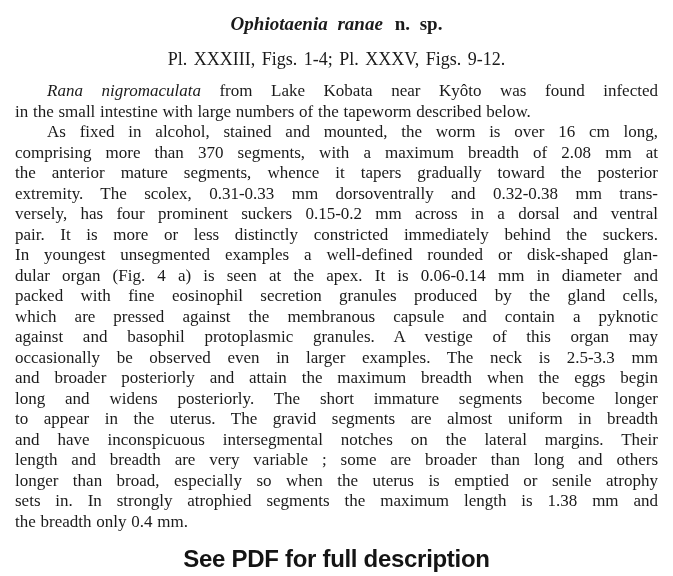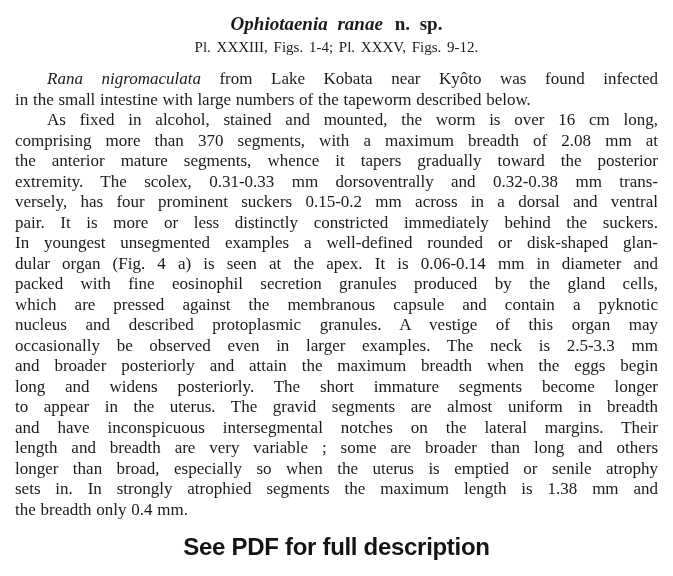--- a/index.html
+++ b/index.html
@@ -20,23 +20,23 @@
     margin: 2px 0 0 0;
     text-align: center;
     font-size: 19px;
     line-height: 24px;
     font-weight: 600;
     word-spacing: 5px;
   }
   .title .species { font-style: italic; margin-top: 20px; }
   .title .desig { font-style: normal; margin-left: 2px; }
   .subtitle {
-    margin-top: 2px;
+    margin-top: 14px;
     text-align: center;
-    font-size: 15px;
+    font-size: 18px;
     line-height: 18px;
     word-spacing: 2px;
   }
   .body {
     margin-top: 13px;
     font-size: 17px;
     line-height: 20.5px;
     word-spacing: 0.5px;
   }
   .line {
@@ -73,21 +73,21 @@
         <div class="line pfirst">As fixed in alcohol, stained and mounted, the worm is over 16 cm long,</div>
         <div class="line">comprising more than 370 segments, with a maximum breadth of 2.08 mm at</div>
         <div class="line">the anterior mature segments, whence it tapers gradually toward the posterior</div>
         <div class="line">extremity. The scolex, 0.31-0.33 mm dorsoventrally and 0.32-0.38 mm trans-</div>
         <div class="line">versely, has four prominent suckers 0.15-0.2 mm across in a dorsal and ventral</div>
         <div class="line">pair. It is more or less distinctly constricted immediately behind the suckers.</div>
         <div class="line">In youngest unsegmented examples a well-defined rounded or disk-shaped glan-</div>
         <div class="line">dular organ (Fig. 4 a) is seen at the apex. It is 0.06-0.14 mm in diameter and</div>
         <div class="line">packed with fine eosinophil secretion granules produced by the gland cells,</div>
         <div class="line">which are pressed against the membranous capsule and contain a pyknotic</div>
-        <div class="line">nucleus and described protoplasmic granules. A vestige of this organ may</div>
+        <div class="line">against and basophil protoplasmic granules. A vestige of this organ may</div>
         <div class="line">occasionally be observed even in larger examples. The neck is 2.5-3.3 mm</div>
         <div class="line">and broader posteriorly and attain the maximum breadth when the eggs begin</div>
         <div class="line">long and widens posteriorly. The short immature segments become longer</div>
         <div class="line">to appear in the uterus. The gravid segments are almost uniform in breadth</div>
         <div class="line">and have inconspicuous intersegmental notches on the lateral margins. Their</div>
         <div class="line">length and breadth are very variable ; some are broader than long and others</div>
         <div class="line">longer than broad, especially so when the uterus is emptied or senile atrophy</div>
         <div class="line">sets in. In strongly atrophied segments the maximum length is 1.38 mm and</div>
         <div class="line plast">the breadth only 0.4 mm.</div>
       </div>

